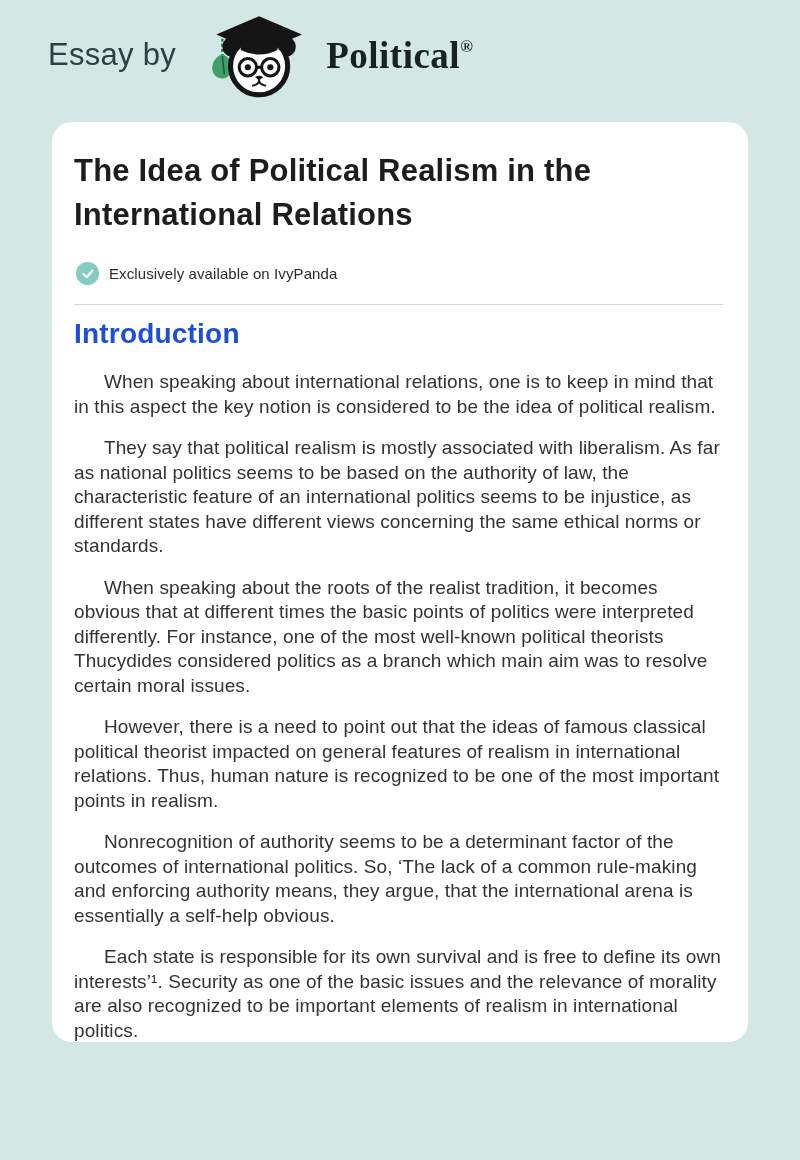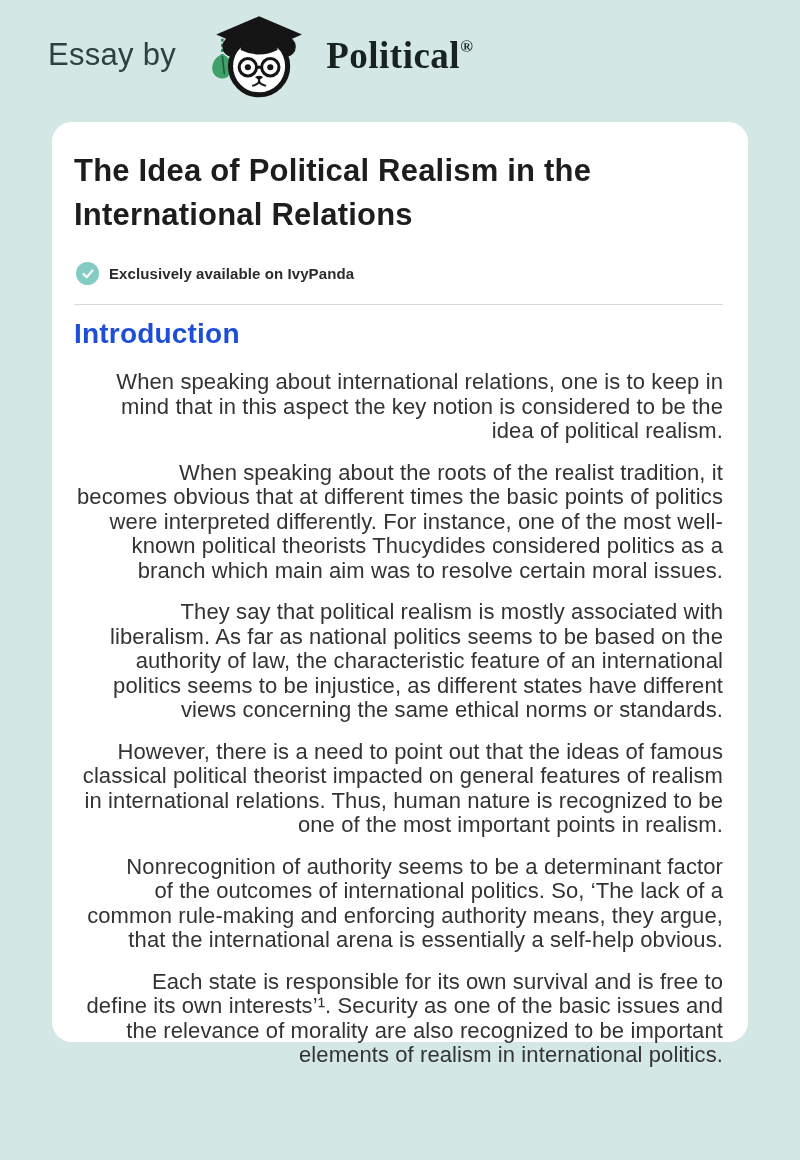--- a/index.html
+++ b/index.html
@@ -74,44 +74,43 @@
     border-radius: 50%;
     background: #84cbc4;
     display: flex;
     align-items: center;
     justify-content: center;
     flex: 0 0 auto;
   }
   .badge-text {
     margin-left: 10px;
     font-size: 15px;
-    font-weight: 700;
+    font-weight: 400;
     color: #2b2b2b;
     letter-spacing: 0.1px;
   }
   .divider {
     border: none;
     border-top: 1px solid #d8d8d8;
     margin: 0 0 13px 0;
   }
   .section-heading {
     font-size: 28px;
     font-weight: 700;
     color: #1d4ed8;
     margin: 13px 0 20px 0;
     letter-spacing: 0.2px;
   }
   .body-copy p {
-    font-size: 22px;
+    font-size: 19px;
     line-height: 24.5px;
     color: #333333;
     text-indent: 30px;
     margin-bottom: 17px;
     letter-spacing: 0.1px;
-    text-align: right;
   }
 </style>
 </head>
 <body>
 
 <header class="site-header">
   <span class="essay-by">Essay by</span>
   <span class="logo-wrap">
     <svg width="98" height="88" viewBox="0 0 96 86" aria-hidden="true">
 
@@ -152,19 +151,19 @@
     </span>
     <span class="badge-text">Exclusively available on IvyPanda</span>
   </div>
 
   <hr class="divider">
 
   <h2 class="section-heading">Introduction</h2>
 
   <div class="body-copy">
     <p>When speaking about international relations, one is to keep in mind that in this aspect the key notion is considered to be the idea of political realism.</p>
+    <p>They say that political realism is mostly associated with liberalism. As far as national politics seems to be based on the authority of law, the characteristic feature of an international politics seems to be injustice, as different states have different views concerning the same ethical norms or standards.</p>
     <p>When speaking about the roots of the realist tradition, it becomes obvious that at different times the basic points of politics were interpreted differently. For instance, one of the most well-known political theorists Thucydides considered politics as a branch which main aim was to resolve certain moral issues.</p>
-    <p>They say that political realism is mostly associated with liberalism. As far as national politics seems to be based on the authority of law, the characteristic feature of an international politics seems to be injustice, as different states have different views concerning the same ethical norms or standards.</p>
     <p>However, there is a need to point out that the ideas of famous classical political theorist impacted on general features of realism in international relations. Thus, human nature is recognized to be one of the most important points in realism.</p>
     <p>Nonrecognition of authority seems to be a determinant factor of the outcomes of international politics. So, ‘The lack of a common rule-making and enforcing authority means, they argue, that the international arena is essentially a self-help obvious.</p>
     <p>Each state is responsible for its own survival and is free to define its own interests’¹. Security as one of the basic issues and the relevance of morality are also recognized to be important elements of realism in international politics.</p>
   </div>
 </main>
 
 </body></html>

